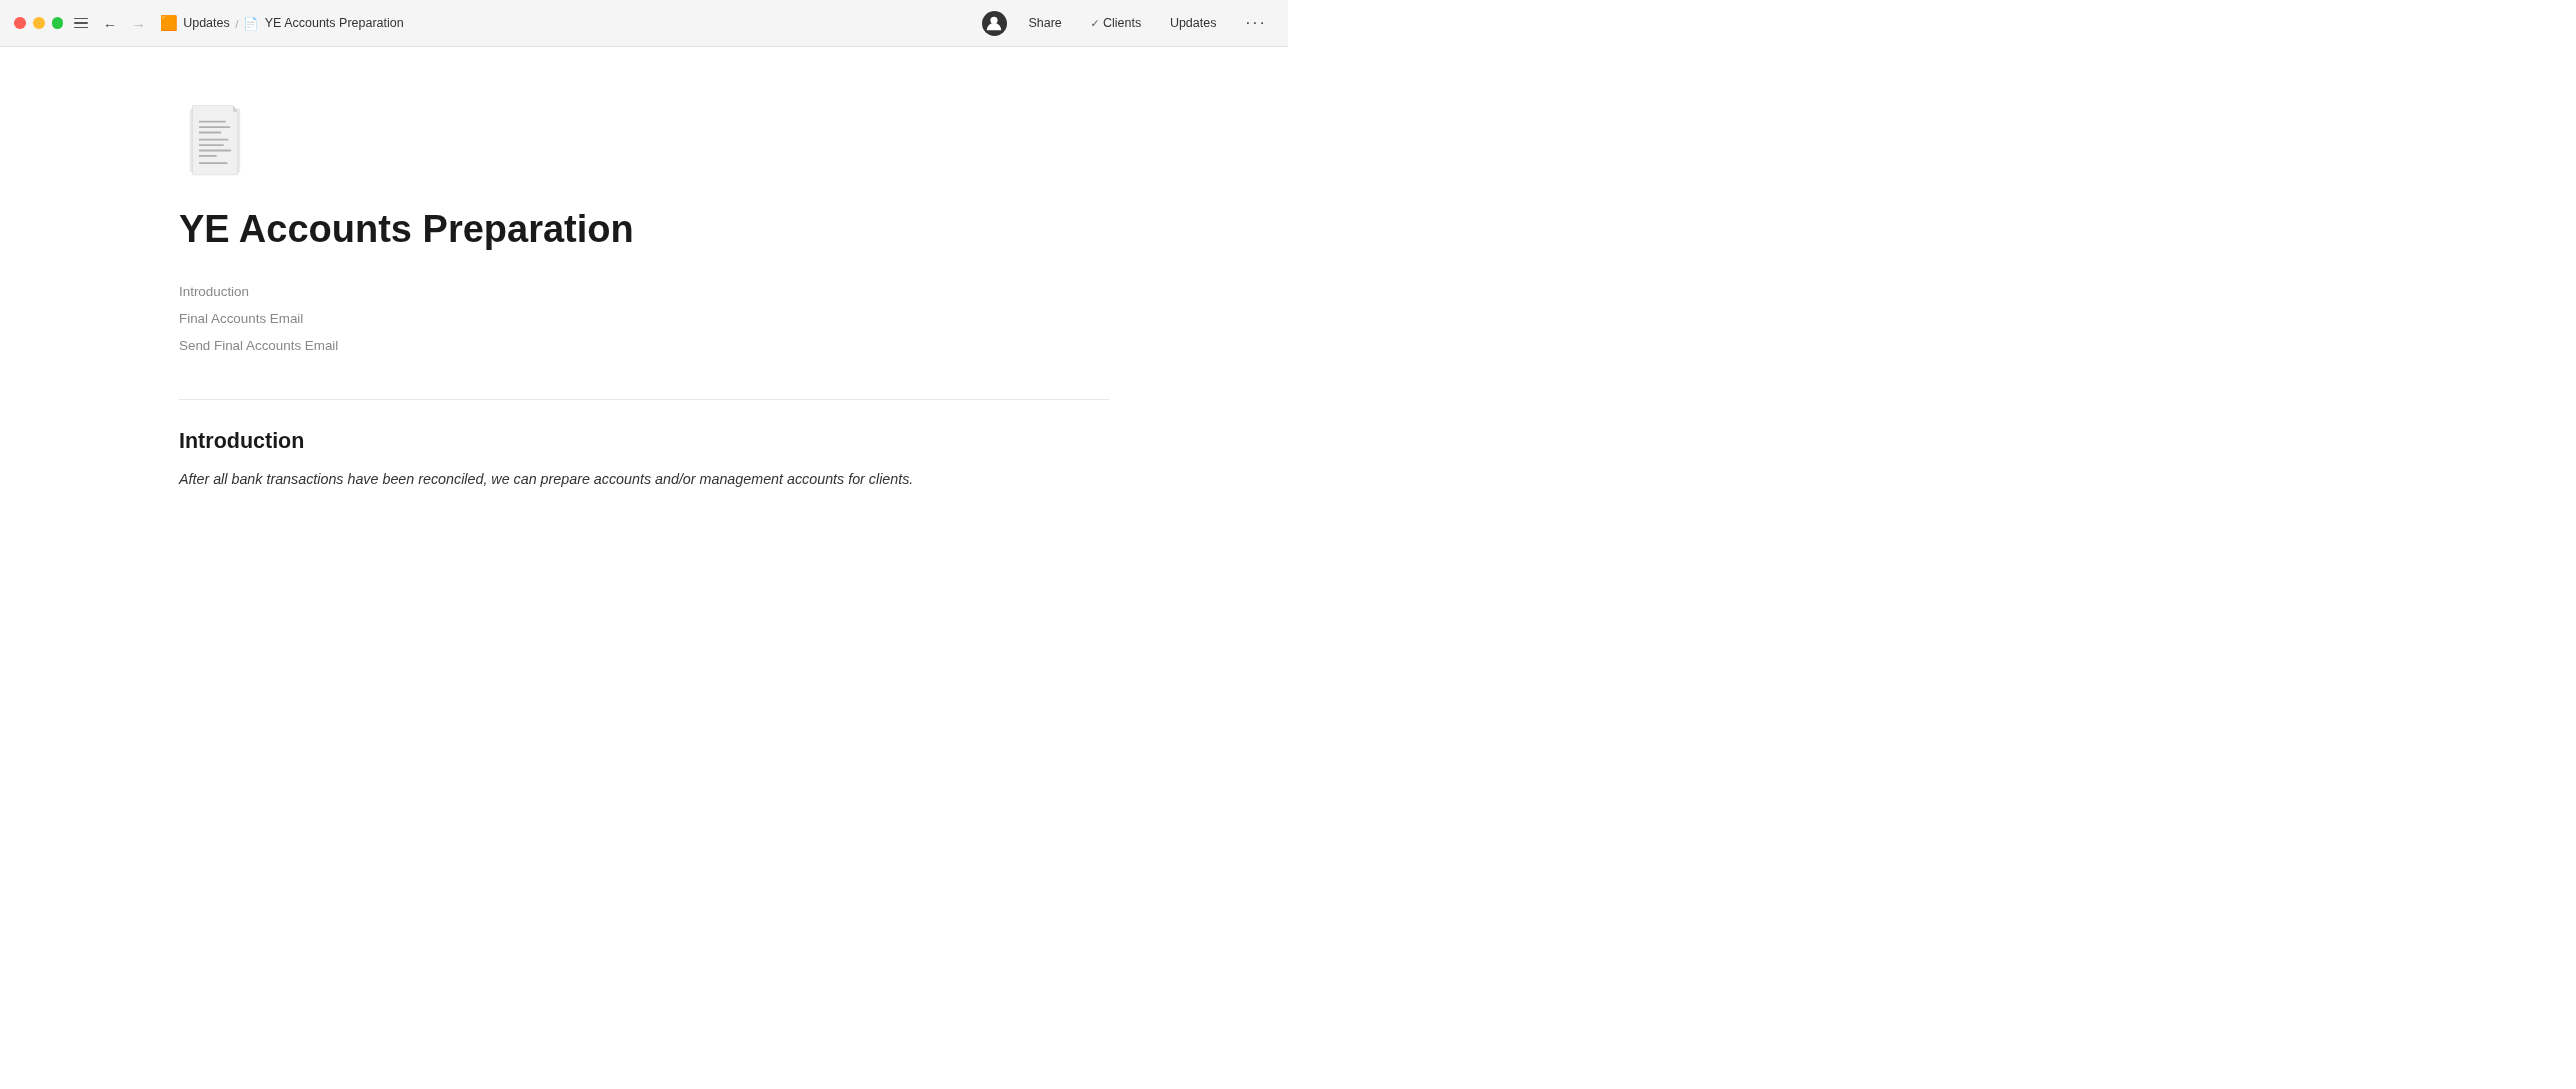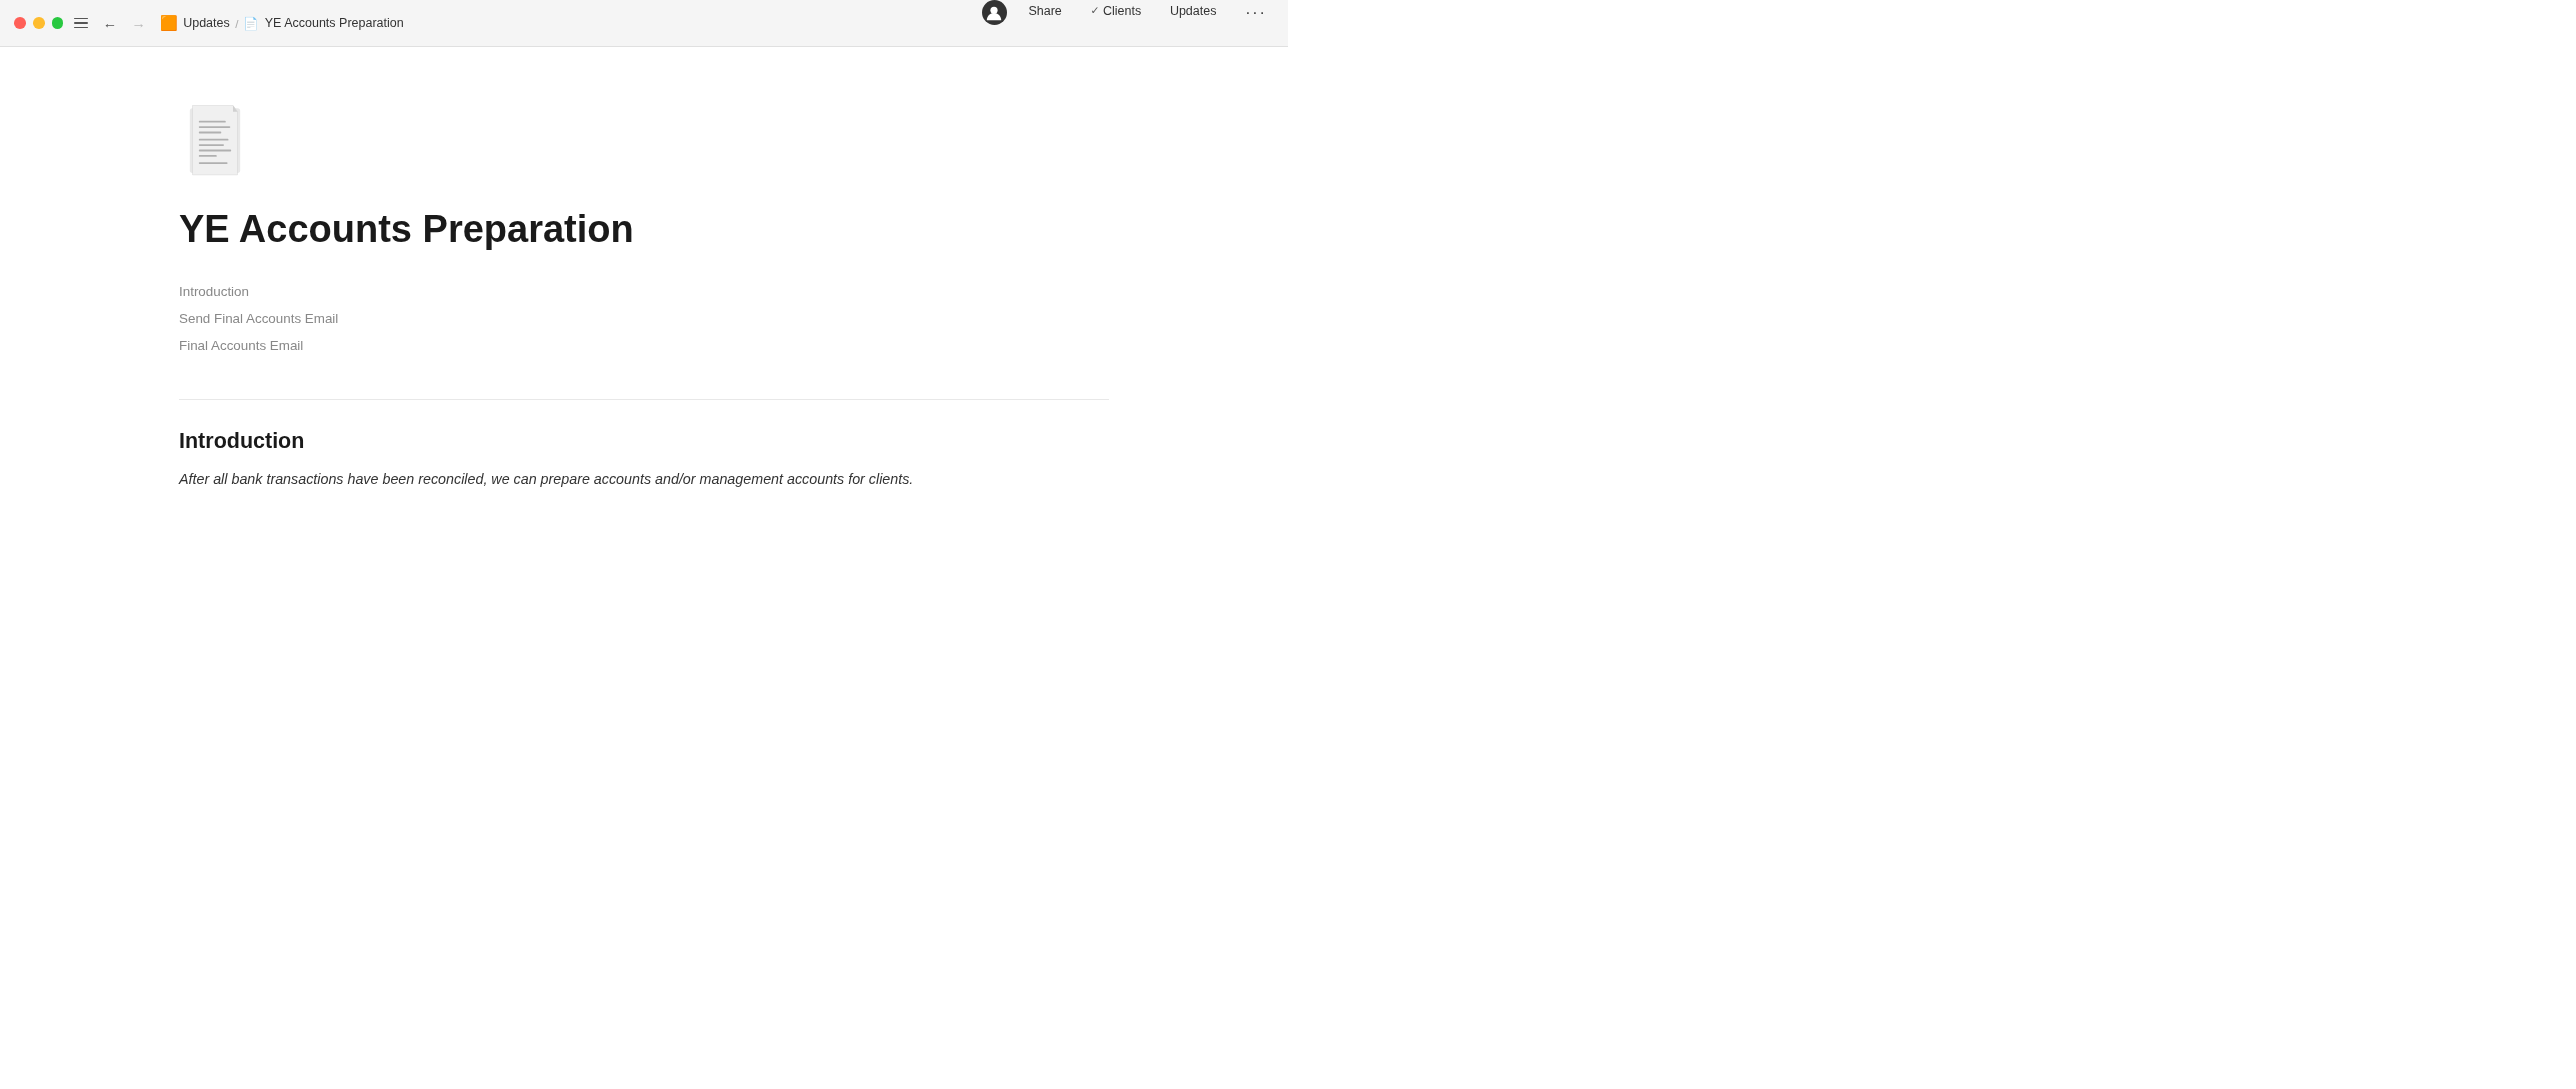--- a/index.html
+++ b/index.html
@@ -115,21 +115,21 @@
     .doc-icon {
       font-size: 12.5px;
     }
 
     .titlebar-right {
       position: absolute;
       right: 14.3px;
       top: 0;
       height: 100%;
       display: flex;
-      align-items: flex-start;
+      align-items: center;
       gap: 14.3px;
     }
 
     .avatar {
       width: 25px;
       height: 25px;
       border-radius: 50%;
       background: #333;
       display: flex;
       align-items: center;
@@ -287,22 +287,22 @@
       <rect x="22" y="54" width="36" height="2" rx="1" fill="#b0b0b0"></rect>
       <rect x="22" y="60" width="20" height="2" rx="1" fill="#b0b0b0"></rect>
       <rect x="22" y="68" width="32" height="2" rx="1" fill="#b0b0b0"></rect>
     </svg>
   </div>
 
   <h1 class="page-title">YE Accounts Preparation</h1>
 
   <div class="toc">
     <div class="toc-item">Introduction</div>
+    <div class="toc-item">Final Accounts Email</div>
     <div class="toc-item">Send Final Accounts Email</div>
-    <div class="toc-item">Final Accounts Email</div>
   </div>
 
   <hr class="divider">
 
   <div>
     <h2 class="section-title">Introduction</h2>
     <p class="section-body">After all bank transactions have been reconciled, we can prepare accounts and/or management accounts for clients.</p>
   </div>
 
 </div>

